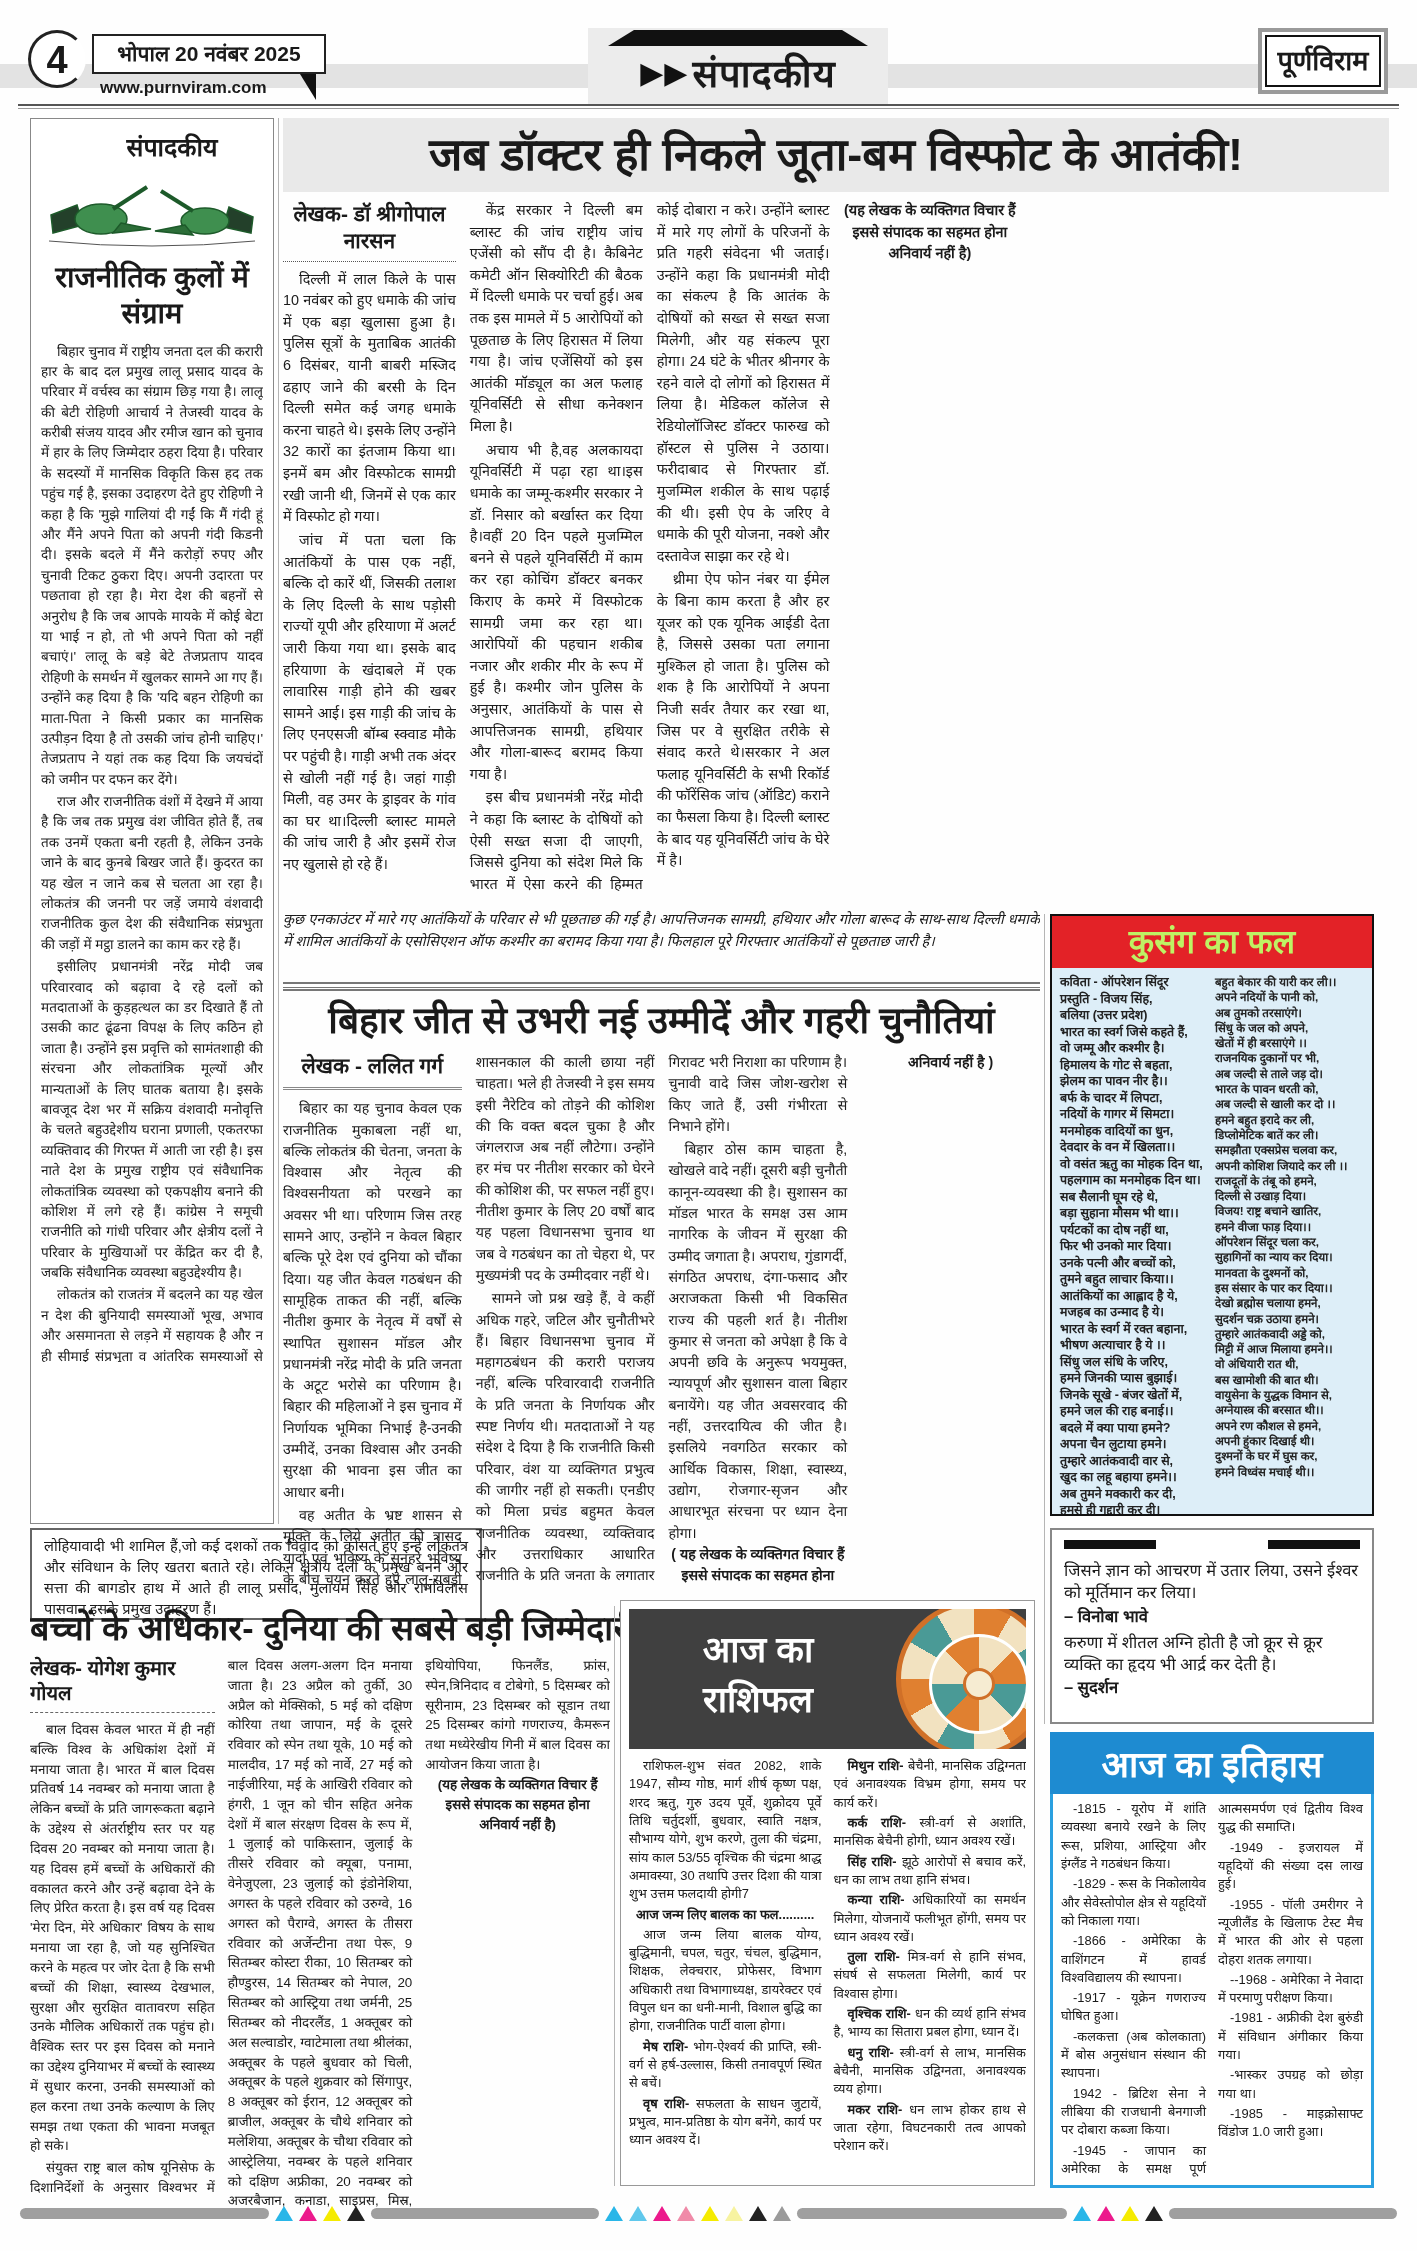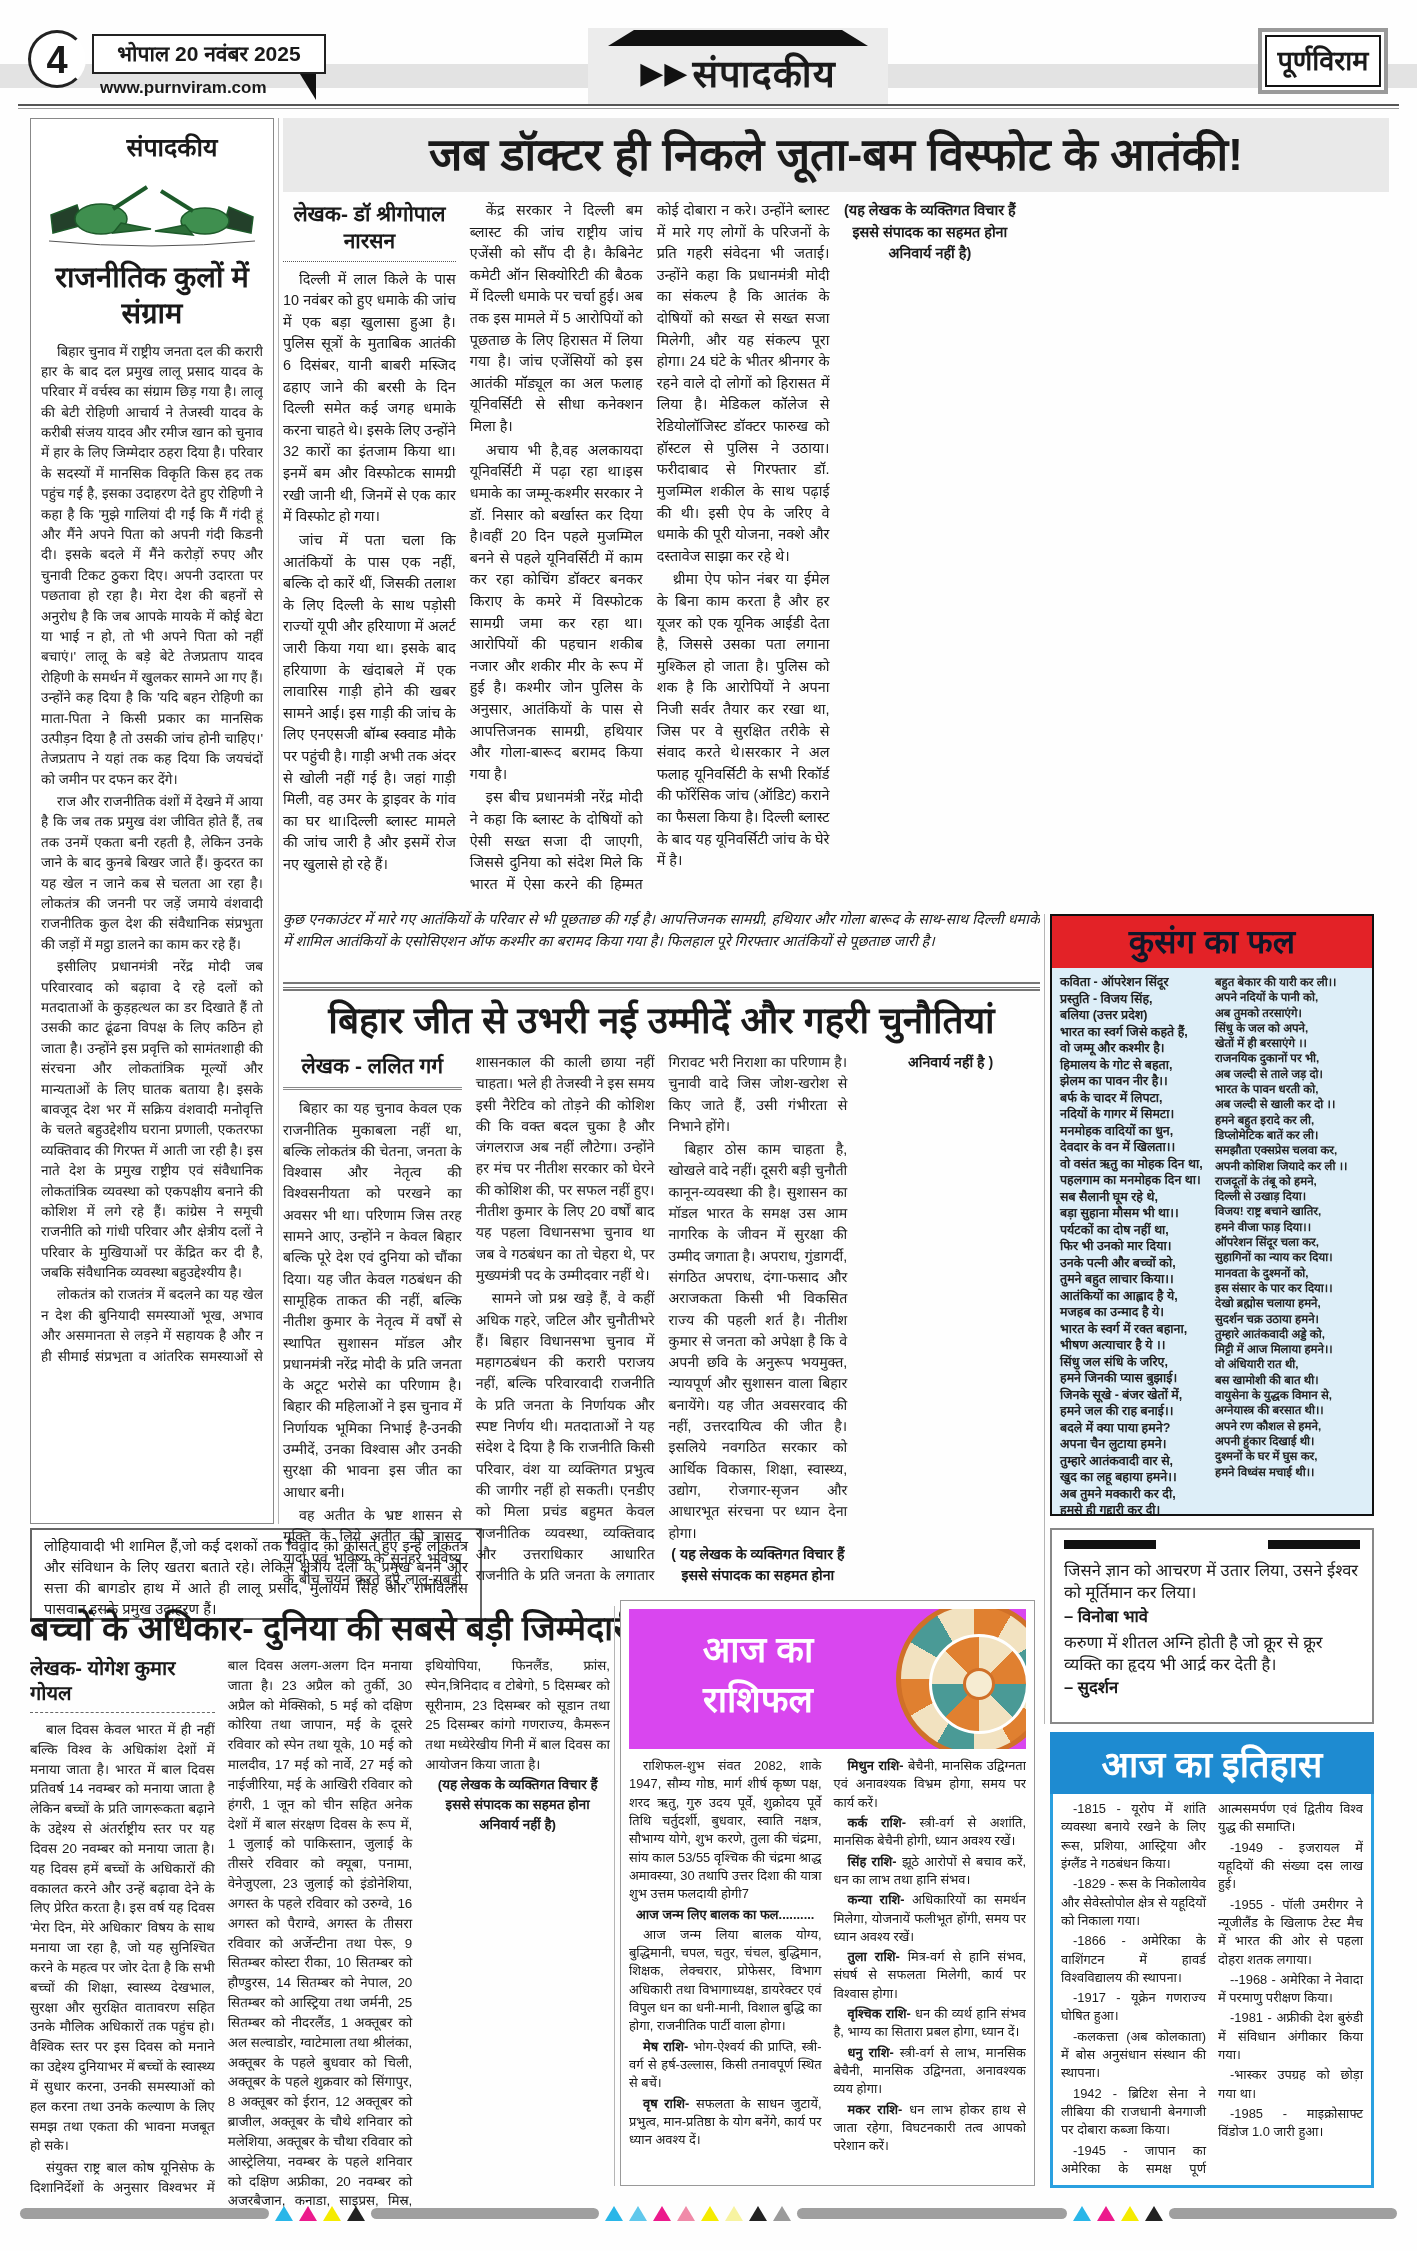--- a/index.html
+++ b/index.html
@@ -43,41 +43,41 @@
   .disclaimer{font-weight:bold;text-align:center;text-indent:0 !important;}
 
   
   #bihar-sep{left:283px;top:982px;width:757px;height:9px;border-top:2px solid #777;border-bottom:2px solid #777;background:linear-gradient(#fff 3px,#777 3px,#777 4px,#fff 4px);}
   #bihar-hl{left:283px;top:996px;width:757px;height:50px;text-align:center;font-size:37px;font-weight:bold;line-height:50px;overflow:hidden;}
   #bihar-body{left:283px;top:1052px;width:757px;height:540px;column-count:4;column-gap:14px;column-fill:auto;font-size:14.2px;line-height:1.5;text-align:justify;overflow:hidden;}
   .byline2{font-size:21px;font-weight:bold;text-align:center;line-height:1.3;border-bottom:3px double #888;padding-bottom:8px;margin-bottom:8px;}
 
   
   #poem-box{left:1050px;top:914px;width:324px;height:602px;border:2px solid #111;background:#ddeef8;}
-  #poem-hdr{height:52px;background:#e32227;color:#0f172a;text-align:center;font-size:33px;font-weight:bold;line-height:52px;}
+  #poem-hdr{height:52px;background:#e32227;color:#bef264;text-align:center;font-size:33px;font-weight:bold;line-height:52px;}
   #poem-cols{display:flex;padding:6px 8px;gap:6px;height:546px;overflow:hidden;}
   .poem-col{flex:1;font-size:11.6px;font-weight:bold;line-height:1.32;color:#222;}
   .poem-col div{margin:0;}
   .poem-head div{font-size:12.5px;}
 
   
   #quote-box{left:1050px;top:1528px;width:324px;height:196px;border:2px solid #888;background:#fff;padding:10px 12px;overflow:hidden;}
   .qbars{display:flex;justify-content:space-between;margin-bottom:10px;}
   .qbar{width:92px;height:9px;background:#111;}
   #quote-box .qt{font-size:16.5px;line-height:1.35;margin:0;}
   #quote-box .qa{font-size:16.5px;font-weight:bold;margin:0 0 4px 0;}
 
   
   #child-hl{left:30px;top:1606px;width:640px;height:44px;font-size:34px;font-weight:bold;line-height:44px;overflow:hidden;}
   #child-body{left:30px;top:1656px;width:580px;height:556px;column-count:3;column-gap:13px;column-fill:auto;font-size:13.4px;line-height:1.48;text-align:justify;overflow:hidden;}
   .byline3{font-size:20px;font-weight:bold;line-height:1.25;border-bottom:1px dashed #666;padding-bottom:6px;margin-bottom:7px;text-align:left;}
 
   
   #horo-box{left:620px;top:1600px;width:415px;height:586px;border:1px solid #999;background:#fff;padding:8px;}
-  #horo-banner{position:relative;height:140px;background:#d946ef;overflow:hidden;padding-left:12px;}
+  #horo-banner{position:relative;height:140px;background:#404040;overflow:hidden;padding-left:12px;}
   #horo-title{position:absolute;left:14px;top:16px;width:230px;color:#fff;font-size:36px;font-weight:bold;text-align:center;line-height:1.4;}
   #zodiac{position:absolute;right:-26px;top:-8px;width:156px;height:156px;border-radius:50%;border:5px solid #d07028;
     background:conic-gradient(#e08030 0 30deg,#f2e2c0 30deg 60deg,#4a9a96 60deg 90deg,#f2e2c0 90deg 120deg,#e08030 120deg 150deg,#f2e2c0 150deg 180deg,#4a9a96 180deg 210deg,#f2e2c0 210deg 240deg,#e08030 240deg 270deg,#f2e2c0 270deg 300deg,#4a9a96 300deg 330deg,#f2e2c0 330deg 360deg);}
   #zodiac .ring{position:absolute;left:28px;top:28px;width:100px;height:100px;border-radius:50%;border:3px solid #fff;
     background:conic-gradient(#f2e2c0 0 45deg,#e08030 45deg 90deg,#4a9a96 90deg 135deg,#f2e2c0 135deg 180deg,#e08030 180deg 225deg,#4a9a96 225deg 270deg,#f2e2c0 270deg 315deg,#e08030 315deg 360deg);}
   #zodiac .hub{position:absolute;left:62px;top:62px;width:32px;height:32px;border-radius:50%;background:#f6ecd2;border:3px solid #d07028;}
   #horo-text{margin-top:8px;height:420px;column-count:2;column-gap:12px;column-fill:auto;font-size:12.9px;line-height:1.42;text-align:justify;overflow:hidden;}
   #horo-text p{margin:0 0 2px 0;text-indent:14px;}
   #horo-text .bhead{font-weight:bold;text-align:center;text-indent:0;}
 

